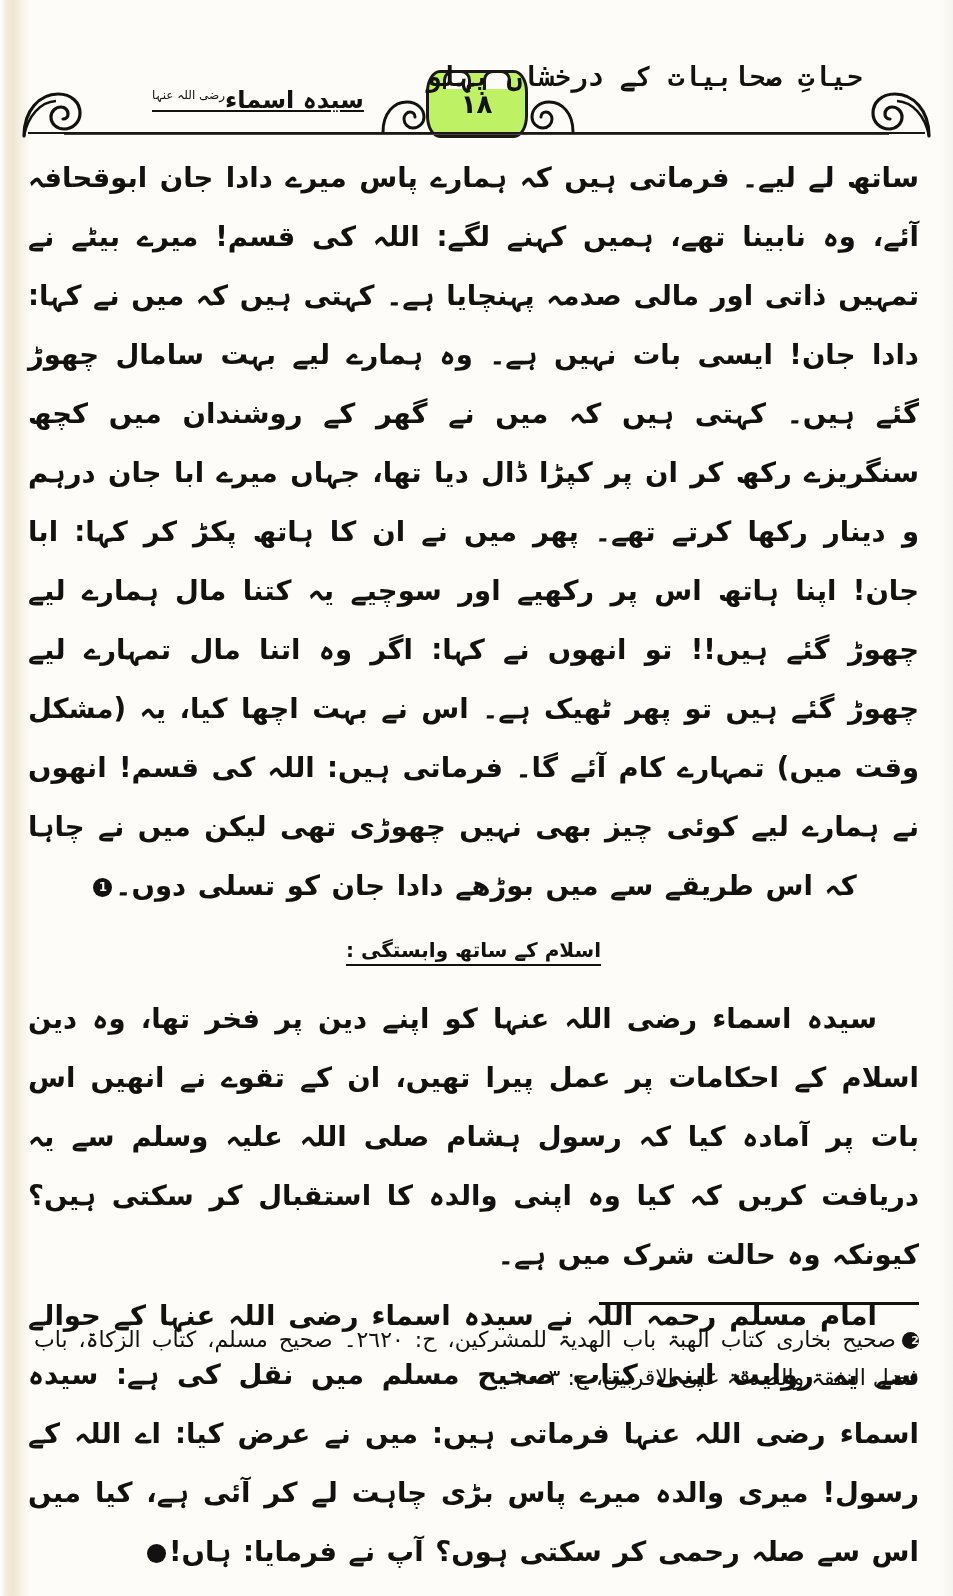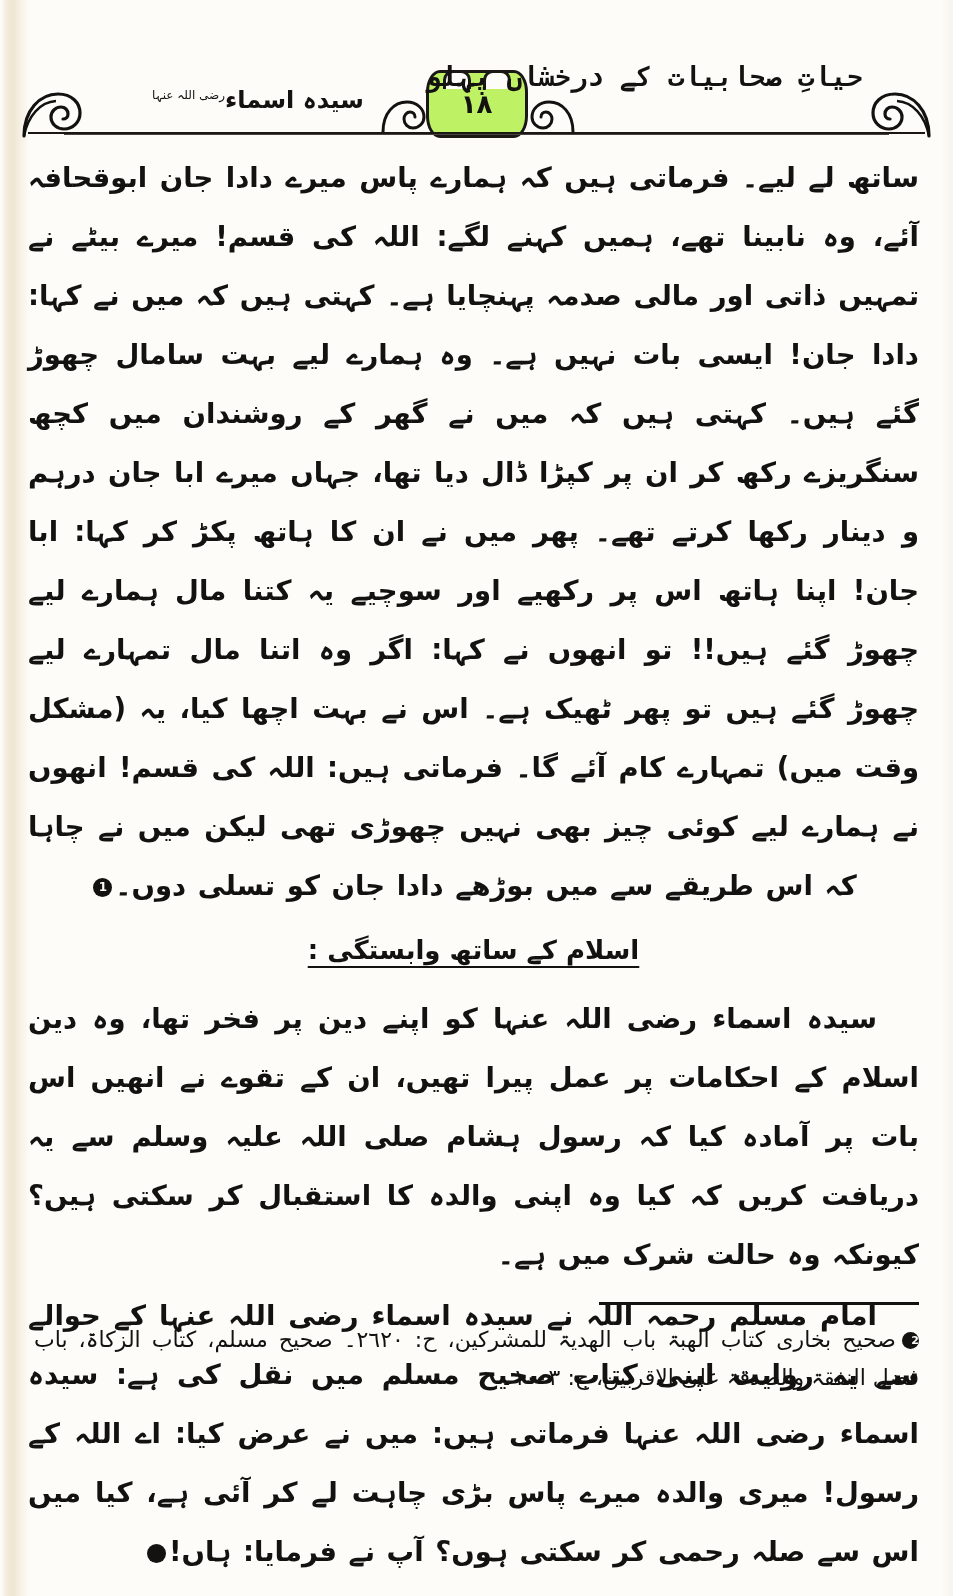--- a/index.html
+++ b/index.html
@@ -68,20 +68,21 @@
     white-space: nowrap;
     font-family: Liberation Mono, monospace;
   }
   .hdr-chapter {
     position: absolute;
     left: 130px;
     top: 24px;
     font-size: 24px;
     font-weight: 600;
     white-space: nowrap;
+    text-decoration: underline;
   }
   .hdr-chapter .honorific {
     font-size: 12px;
     vertical-align: super;
     letter-spacing: -1px;
   }
   
   .pagenum-box {
     position: absolute;
     left: 50%;
@@ -143,21 +144,21 @@
     text-align-last: right;
     font-weight: 600;
     letter-spacing: 0px;
     word-spacing: 2px;
   }
   p.para.indent { text-indent: 42px; }
   p.para.center-last { text-align-last: center; }
 
   .sub-heading {
     margin: 6px 0 10px 0;
-    font-size: 26px;
+    font-size: 20px;
     font-weight: 700;
     line-height: 58px;
     text-align: center;
     text-decoration: underline;
     text-underline-offset: 7px;
     text-decoration-thickness: 2px;
   }
 
   .honorific {
     font-size: 13px;

